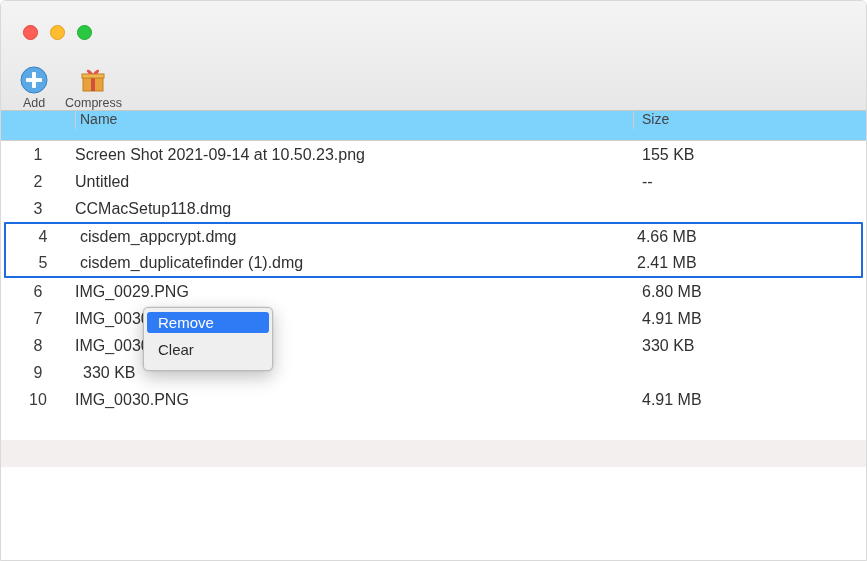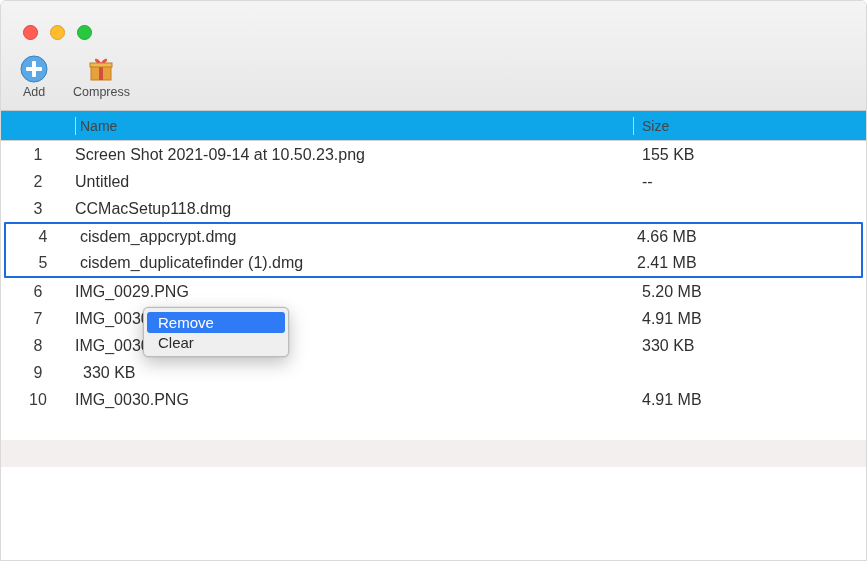--- a/index.html
+++ b/index.html
@@ -38,35 +38,34 @@
     .win-title {
       position: absolute;
       top: 22px;
       left: 0; right: 0;
       text-align: center;
       font-size: 15px;
       color: #515151;
     }
     .toolbar {
       position: absolute;
-      bottom: 11px;
+      bottom: 0;
       left: 18px;
       display: flex;
-      gap: 24px;
+      gap: 16px;
     }
     .tool-item { text-align: center; cursor: pointer; }
     .tool-icon { width: 30px; height: 30px; margin: 0 auto 1px; }
     .tool-label { font-size: 12.5px; color: #4b4b4b; }
 
     .columns {
       display: flex;
       height: 30px;
-      align-items: center;
       border-bottom: 1px solid #d0d0d0;
-      background: #0ea5e9;
+      background: #7dd3fc;
       font-size: 14px;
       color: #444;
     }
     .col-sep {
       width: 1px;
       height: 18px;
       background: #cfcfcf;
     }
     .col-index { width: 74px; }
     .col-name  { flex: 1; padding-left: 4px; }
@@ -88,30 +87,30 @@
       border: 2.5px solid #1d6be3;
       border-radius: 1px;
       margin: 0 3px;
     }
     .selwrap .row { height: 26px; }
 
     .ctxmenu {
       position: absolute;
       left: 143px;
       top: 307px;
-      width: 146px;
+      width: 130px;
       background: #efefef;
       border: 1px solid #bcbcbc;
       border-radius: 5px;
       box-shadow: 0 6px 18px rgba(0,0,0,0.25), 0 0 0 0.5px rgba(0,0,0,0.1);
       padding: 4px 0;
       font-size: 15px;
     }
     .ctxitem {
-      padding: 1px 14px;
+      padding: 8px 14px;
       cursor: pointer;
     }
     .ctxitem.hover {
       background: #2f7af5;
       color: #fff;
       border-radius: 3px;
       margin: 0 3px;
       padding: 2px 11px;
     }
     
@@ -188,21 +187,21 @@
     <div class="row">
       <div class="row-index">5</div>
       <div class="row-name">cisdem_duplicatefinder (1).dmg</div>
       <div class="row-size">2.41 MB</div>
     </div>
   </div>
 
   <div class="row">
     <div class="row-index">6</div>
     <div class="row-name">IMG_0029.PNG</div>
-    <div class="row-size">5.20 MB</div>
+    <div class="row-size">6.80 MB</div>
   </div>
   <div class="row">
     <div class="row-index">7</div>
     <div class="row-name">IMG_0030 (1).PNG</div>
     <div class="row-size">4.91 MB</div>
   </div>
   <div class="row">
     <div class="row-index">8</div>
     <div class="row-name">IMG_0030 2.pdf</div>
     <div class="row-size">330 KB</div>

